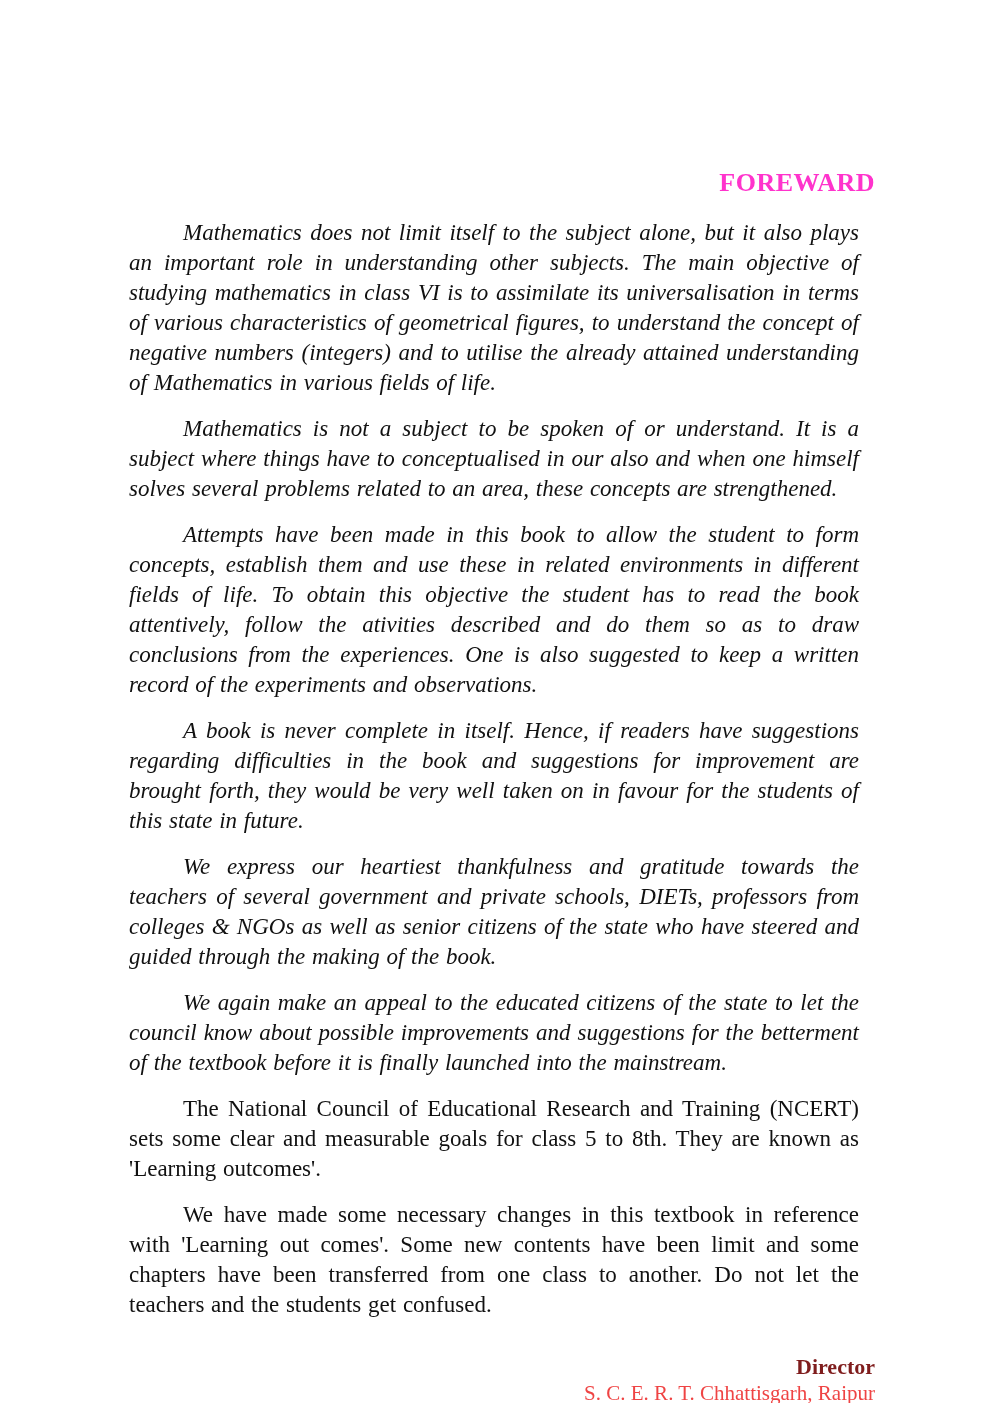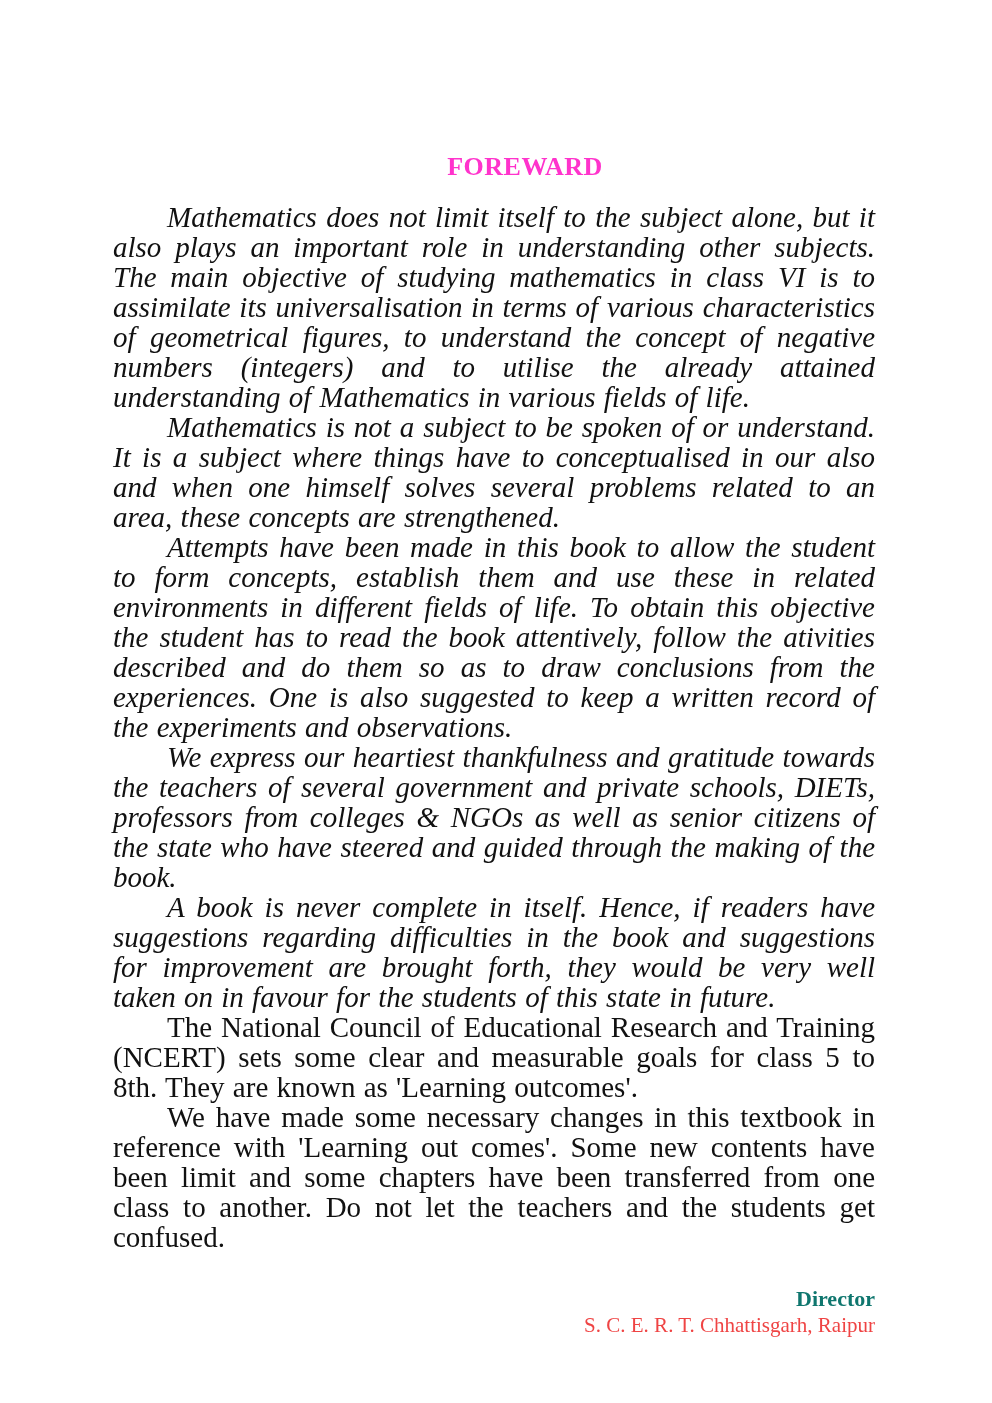--- a/index.html
+++ b/index.html
@@ -19,69 +19,70 @@
     width: 762px;
     margin: 0;
     padding: 152px 117px 0 113px;
     box-sizing: content-box;
   }
   .doc-title {
     font-family: "Liberation Serif", serif;
     font-weight: bold;
     font-size: 26px;
     line-height: 30px;
-    text-align: center;
+    text-align: right;
     text-indent: 62px; 
     color: #ff33cc;
-    margin: 0 0 20px 0;
+    margin: 16px 0 20px 0;
     letter-spacing: 0.5px;
   }
   .body-text p {
-    margin: 0;
-    font-size: 29px;
+    margin: 16px;
+    font-size: 23px;
     line-height: 30px;
     text-align: justify;
     text-indent: 54px;
     word-spacing: 1px;
   }
   .body-text p.italic {
     font-style: italic;
   }
   .body-text p.upright {
     font-style: normal;
   }
   .signature {
     margin-top: 34px;
     text-align: right;
   }
   .signature .role {
     font-weight: bold;
     font-size: 22px;
     line-height: 26px;
-    color: #0f766e;
+    color: #7f1d1d;
   }
   .signature .org {
     font-size: 21px;
     line-height: 27px;
     color: #ef4444;
   }
 </style>
 </head>
 <body>
 
 <div class="page">
 
   <h1 class="doc-title">FOREWARD</h1>
 
   <div class="body-text">
     <p class="italic">Mathematics does not limit itself to the subject alone, but it also plays an important role in understanding other subjects. The main objective of studying mathematics in class VI is to assimilate its universalisation in terms of various characteristics of geometrical figures, to understand the concept of negative numbers (integers) and to utilise the already attained understanding of Mathematics in various fields of life.</p>
     <p class="italic">Mathematics is not a subject to be spoken of or understand. It is a subject where things have to conceptualised in our also and when one himself solves several problems related to an area, these concepts are strengthened.</p>
     <p class="italic">Attempts have been made in this book to allow the student to form concepts, establish them and use these in related environments in different fields of life. To obtain this objective the student has to read the book attentively, follow the ativities described and do them so as to draw conclusions from the experiences. One is also suggested to keep a written record of the experiments and observations.</p>
+    <p class="italic">A book is never complete in itself. Hence, if readers have suggestions regarding difficulties in the book and suggestions for improvement are brought forth, they would be very well taken on in favour for the students of this state in future.</p>
     <p class="italic">We express our heartiest thankfulness and gratitude towards the teachers of several government and private schools, DIETs, professors from colleges &amp; NGOs as well as senior citizens of the state who have steered and guided through the making of the book.</p>
-    <p class="italic">A book is never complete in itself. Hence, if readers have suggestions regarding difficulties in the book and suggestions for improvement are brought forth, they would be very well taken on in favour for the students of this state in future.</p>
+    <p class="italic">We again make an appeal to the educated citizens of the state to let the council know about possible improvements and suggestions for the betterment of the textbook before it is finally launched into the mainstream.</p>
     <p class="upright">The National Council of Educational Research and Training (NCERT) sets some clear and measurable goals for class 5 to 8th. They are known as 'Learning outcomes'.</p>
     <p class="upright">We have made some necessary changes in this textbook in reference with 'Learning out comes'. Some new contents have been limit and some chapters have been transferred from one class to another. Do not let the teachers and the students get confused.</p>
   </div>
 
   <div class="signature">
     <div class="role">Director</div>
     <div class="org">S. C. E. R. T. Chhattisgarh, Raipur</div>
   </div>
 
 </div>

